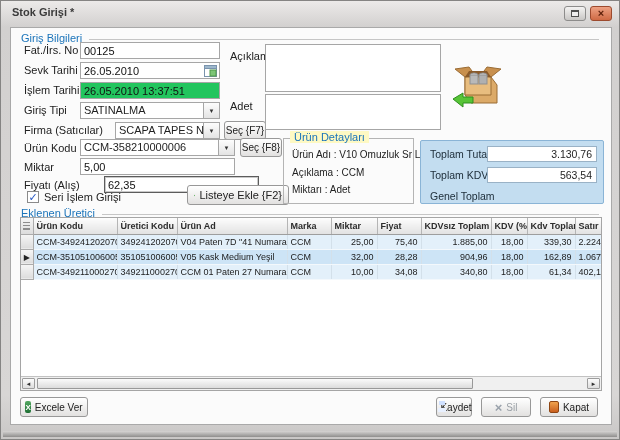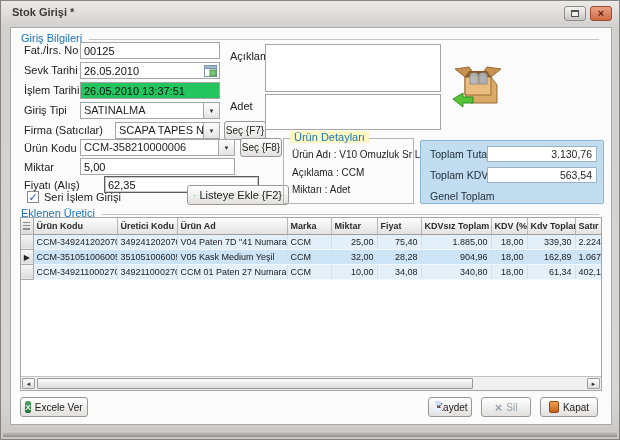--- a/index.html
+++ b/index.html
@@ -295,21 +295,21 @@
         </div>
       </div>
     </div>
 
     <button class="btn abs" style="left:9px;top:369px;width:68px;height:20px;">
       <span class="icon-excel">X</span>
       <span>Excele Ver</span>
     </button>
 
     <div class="footer-right">
-      <button class="btn" style="width:44px;height:20px;">
+      <button class="btn" style="width:36px;height:20px;">
         <span class="icon-floppy"></span>
         <span>Kaydet</span>
       </button>
       <button class="btn disabled" style="width:50px;height:20px;">
         <span class="icon-del">×</span>
         <span>Sil</span>
       </button>
       <button class="btn" style="width:58px;height:20px;">
         <span class="icon-kapat"></span>
         <span>Kapat</span>

